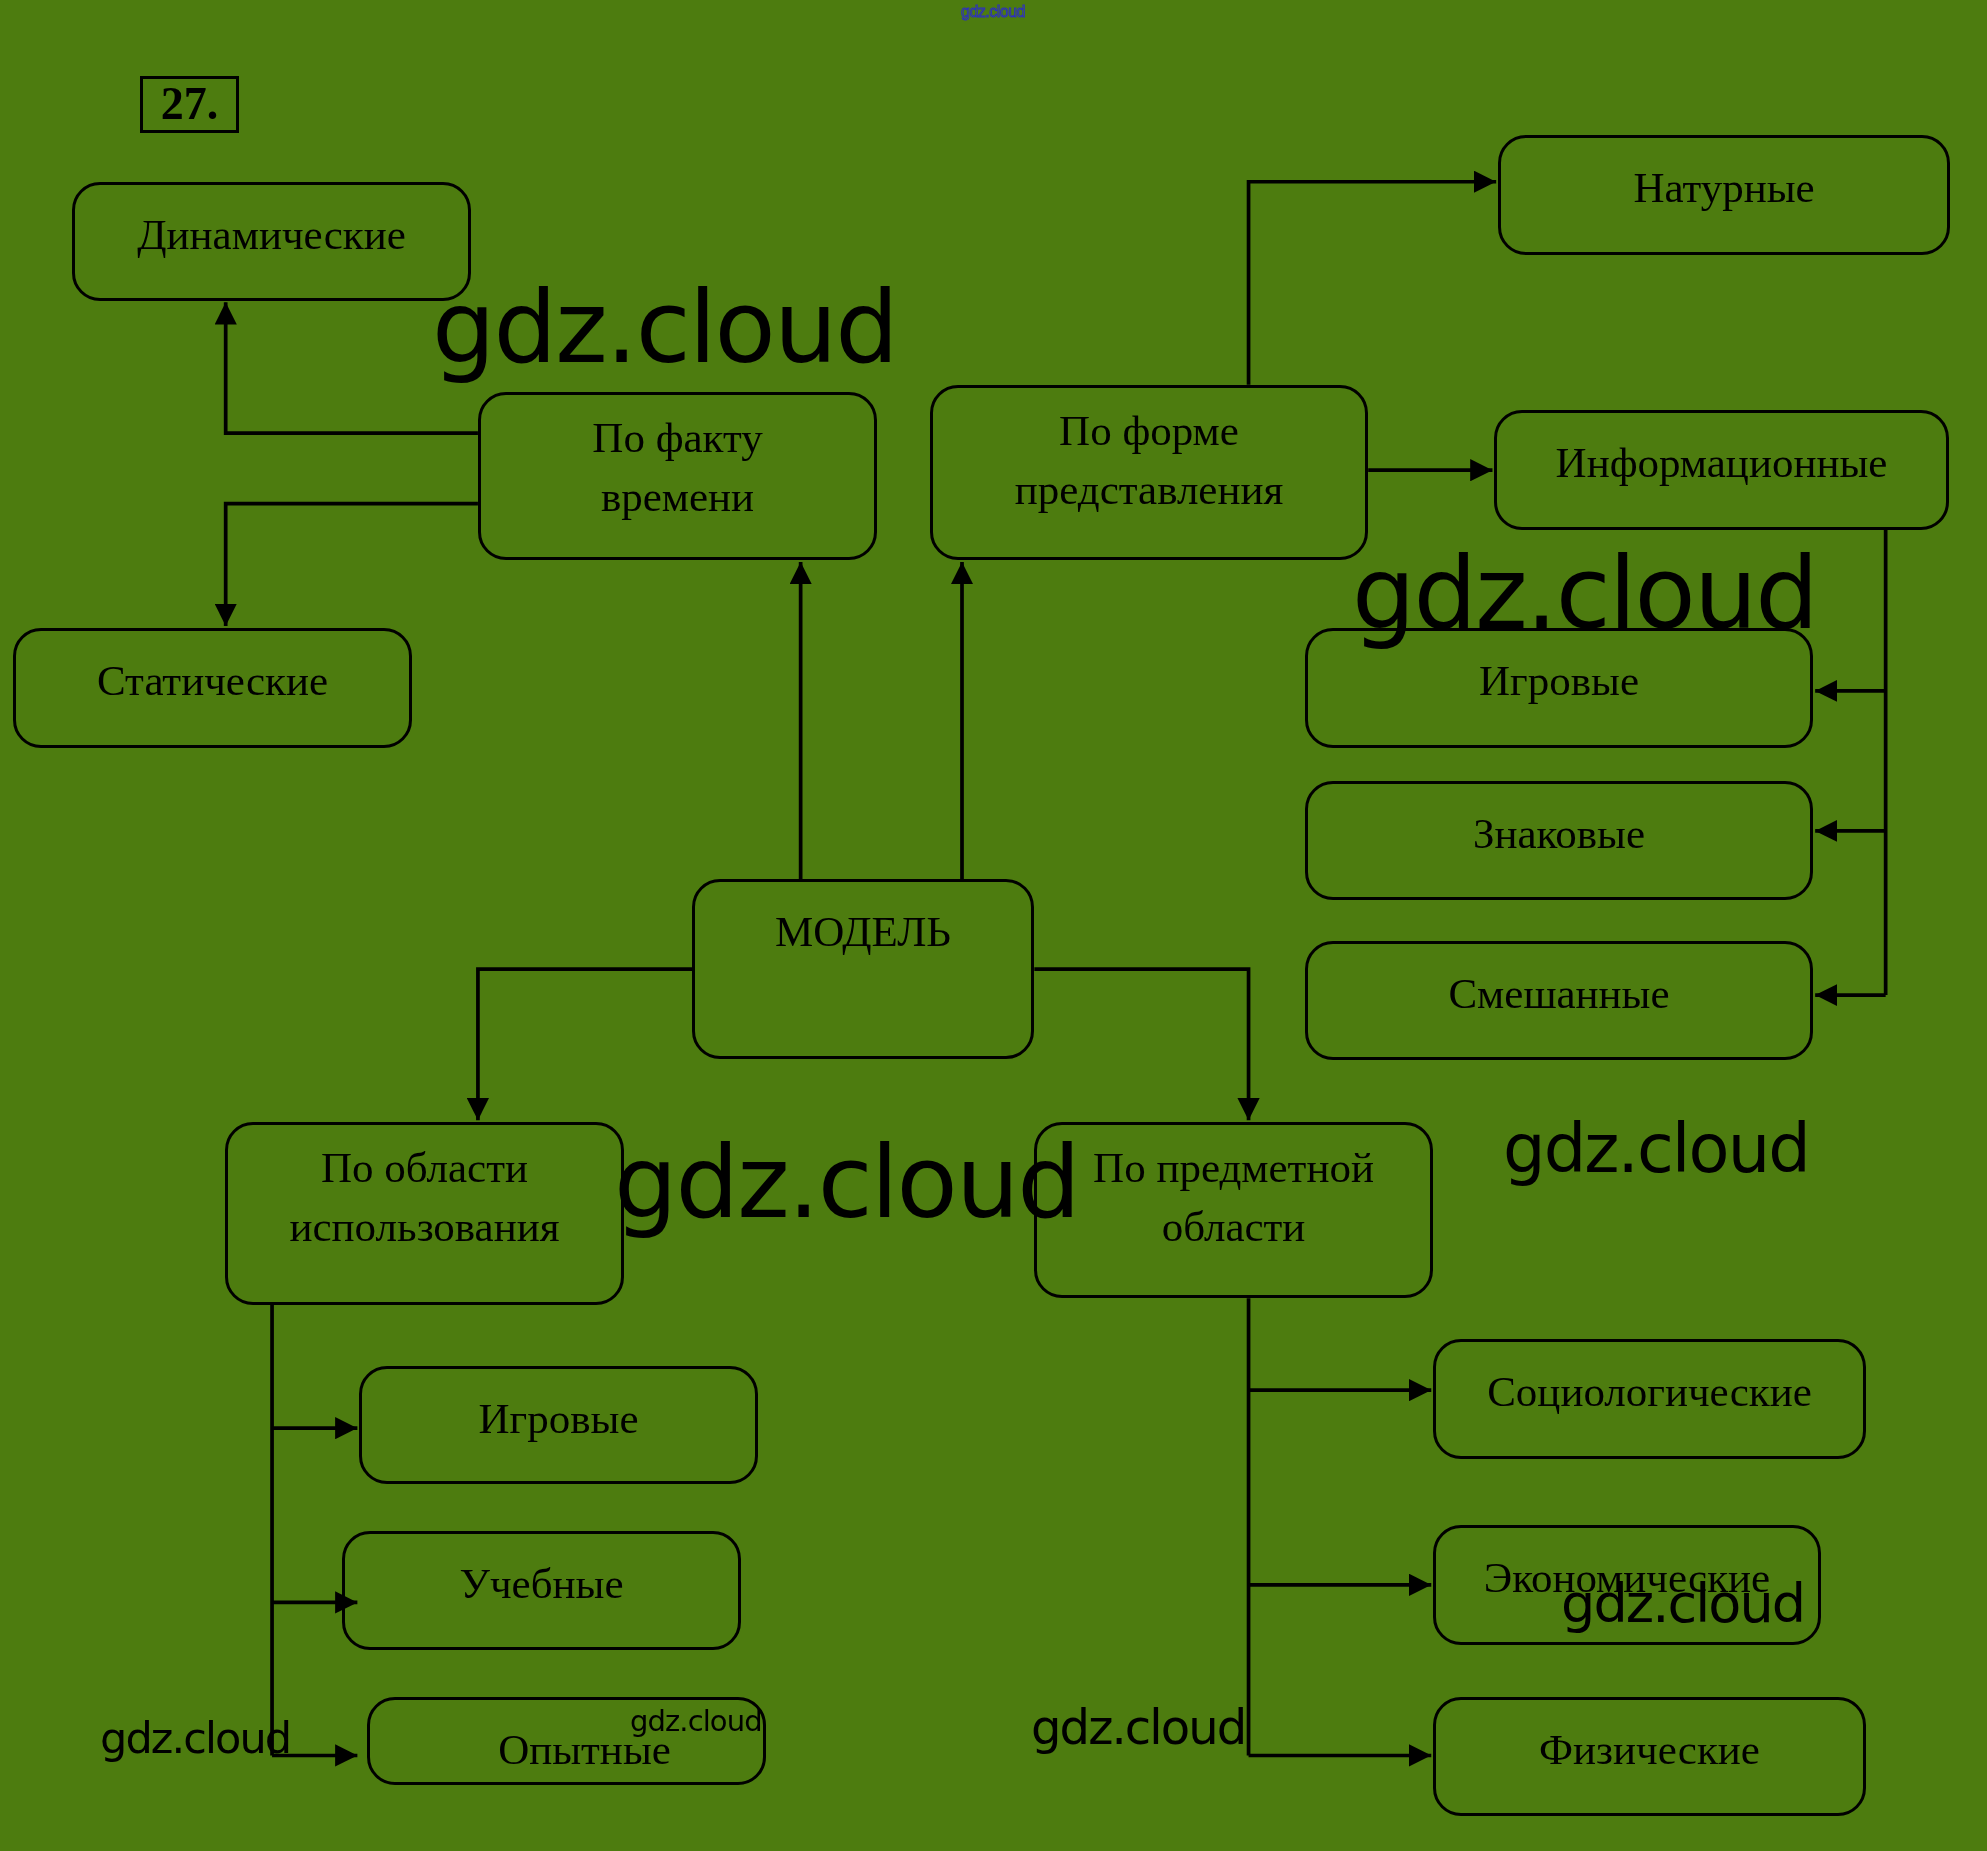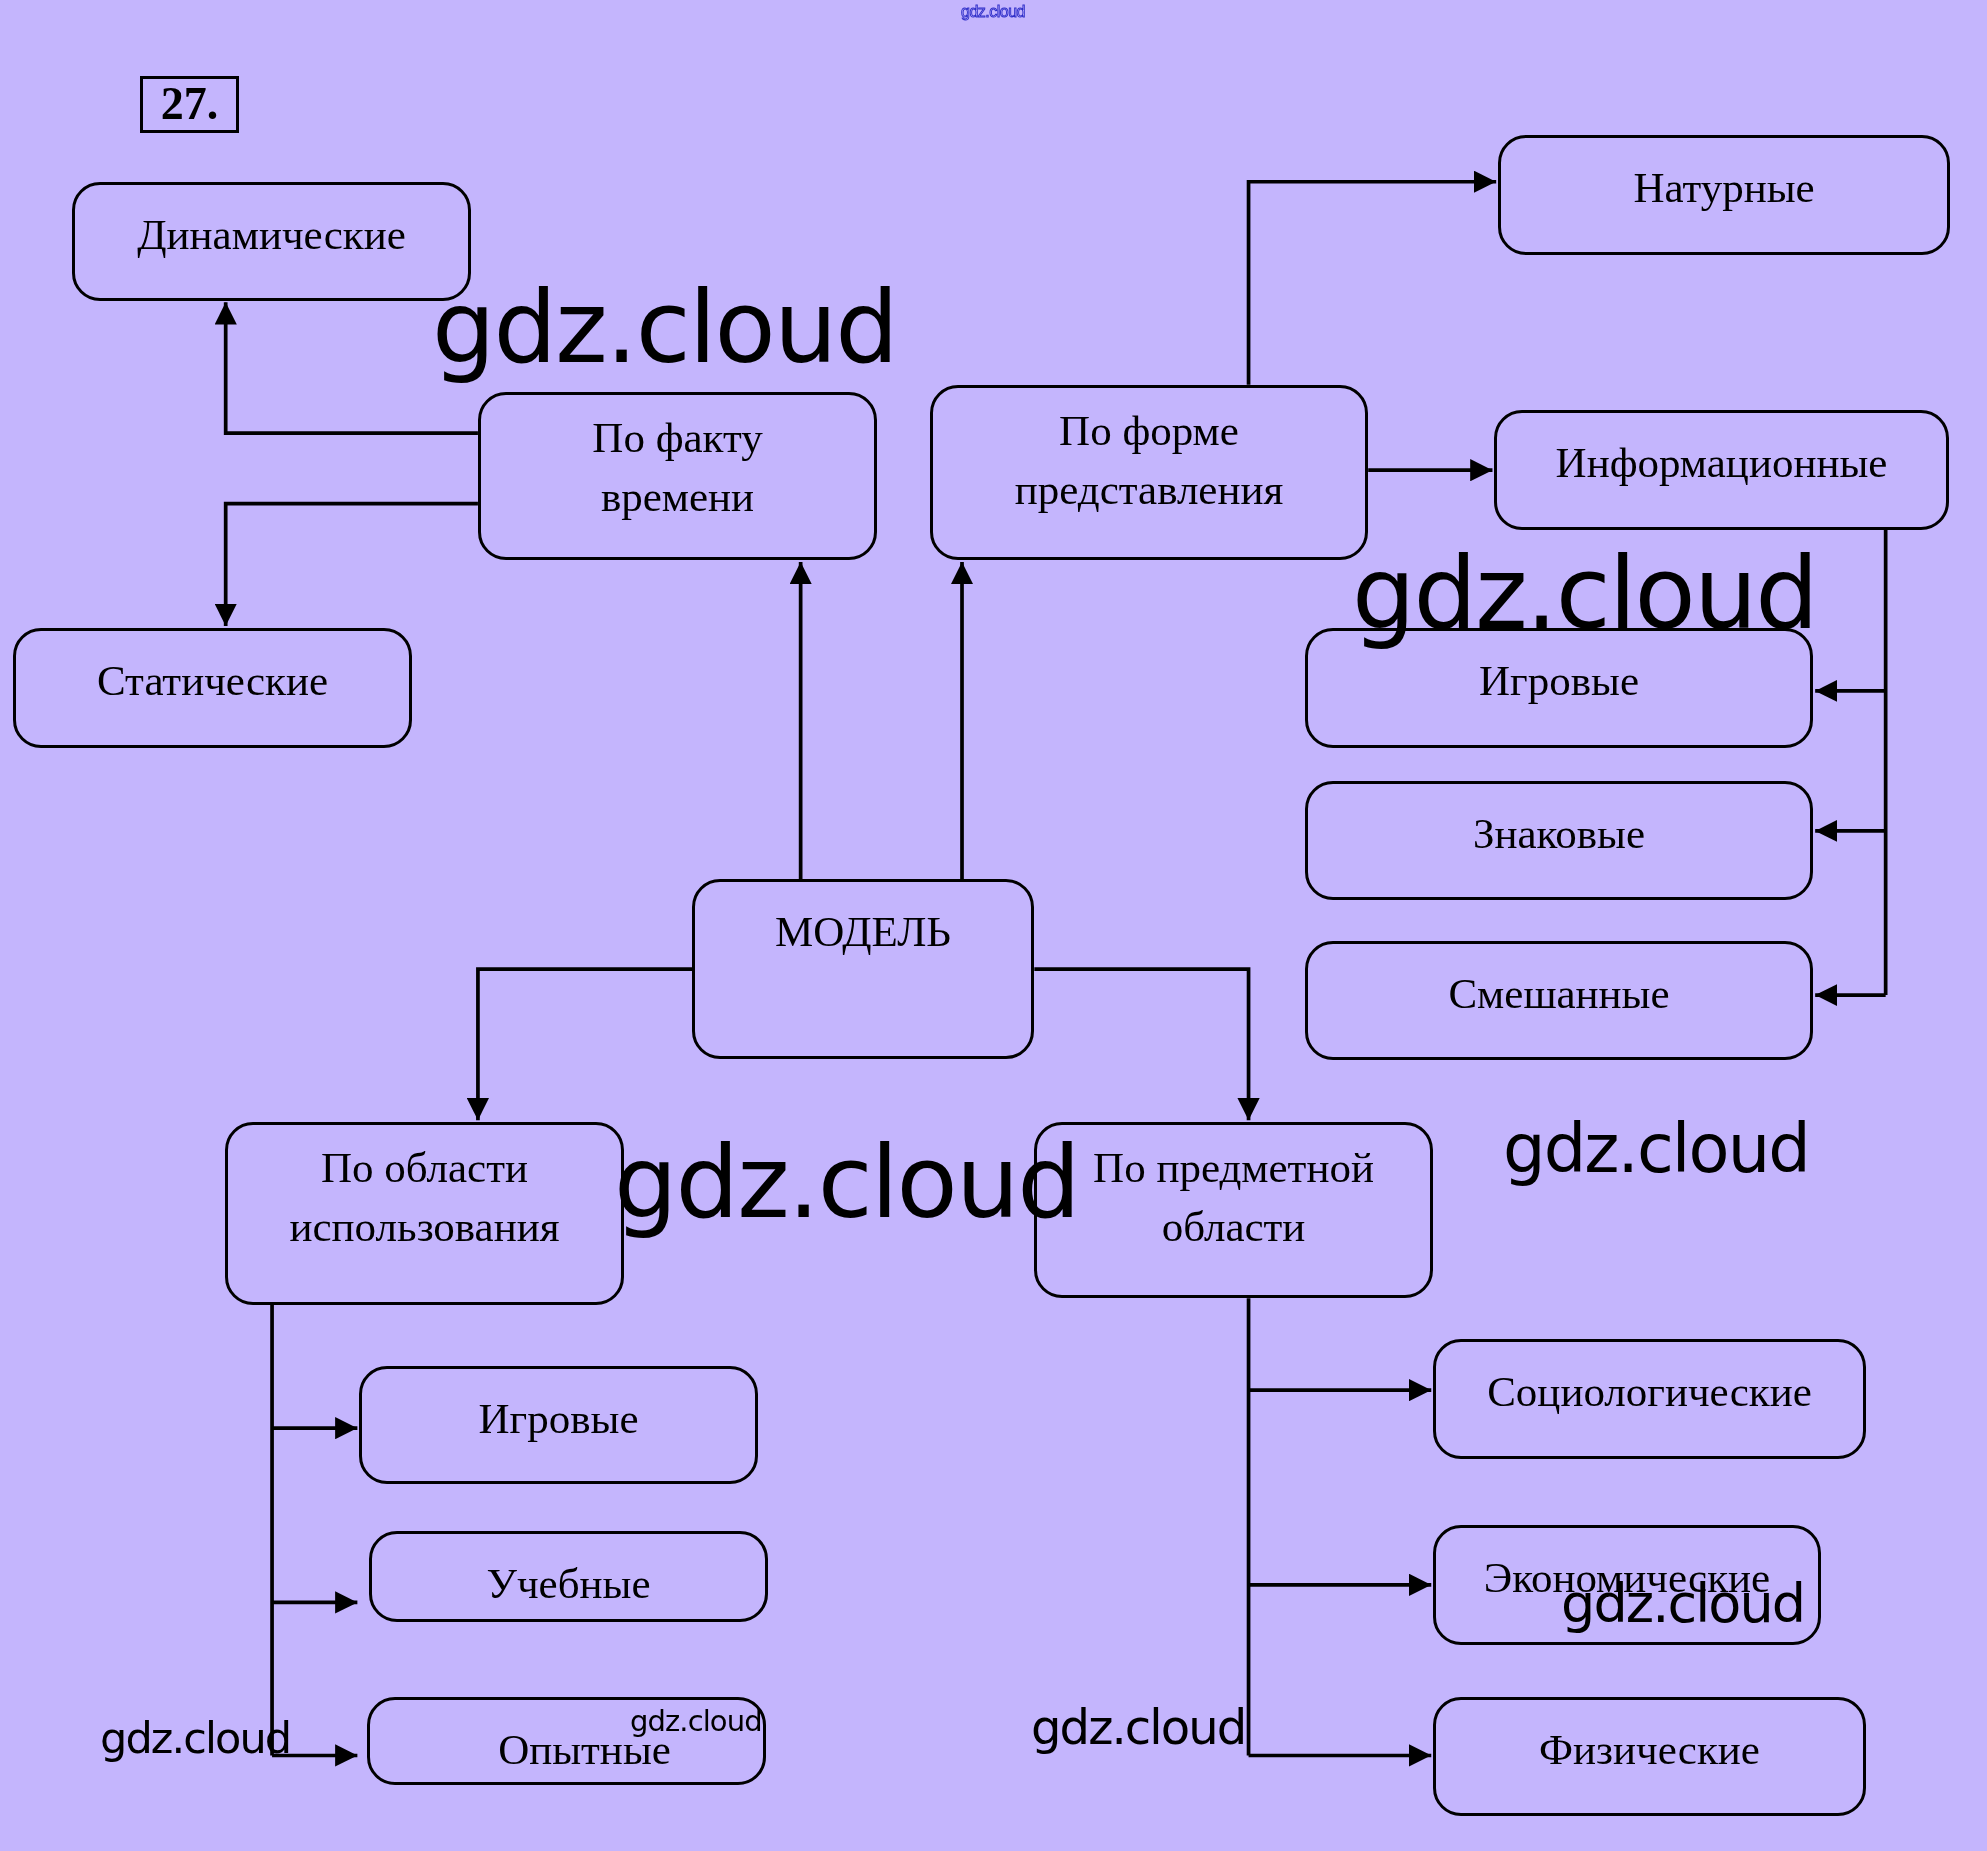--- a/index.html
+++ b/index.html
@@ -1,16 +1,16 @@
 <!DOCTYPE html>
 <html style="font-size:15px"><head>
 <meta charset="utf-8">
 <style>
   html, body { margin: 0; padding: 0; background: #ffffff; }
-  #canvas { position: relative; width: 1988px; height: 1851px; background: #c4b5fd; overflow: hidden; }
+  #canvas { position: relative; width: 1988px; height: 1851px; background: #4d7c0f; overflow: hidden; }
   svg#lines { position: absolute; left: 0; top: 0; width: 1988px; height: 1851px; }
   .box {
     position: absolute; box-sizing: border-box;
     border: 3.7px solid #000; border-radius: 28px; background: transparent;
     font-family: "Liberation Serif", "DejaVu Serif", serif;
     font-size: 43px; color: #000; text-align: center; line-height: 59px;
     padding-top: 20.4px;
   }
   .box.two { padding-top: 13px; }
   .box span { display: block; }
@@ -114,21 +114,21 @@
     <span>МОДЕЛЬ</span>
   </div>
 
   <div class="box two" style="left:225px;top:1122px;width:399px;height:183px;">
     <span>По области</span>
     <span>использования</span>
   </div>
   <div class="box" style="left:359px;top:1366px;width:399px;height:118px;">
     <span>Игровые</span>
   </div>
-  <div class="box" style="left:369px;top:1531px;width:399px;height:91px;">
+  <div class="box" style="left:342px;top:1531px;width:399px;height:119px;">
     <span>Учебные</span>
   </div>
   <div class="box" style="left:367px;top:1697px;width:399px;height:88px;padding-left:36px;">
     <span>Опытные</span>
   </div>
 
   <div class="box two" style="left:1034px;top:1122px;width:399px;height:176px;">
     <span>По предметной</span>
     <span>области</span>
   </div>

